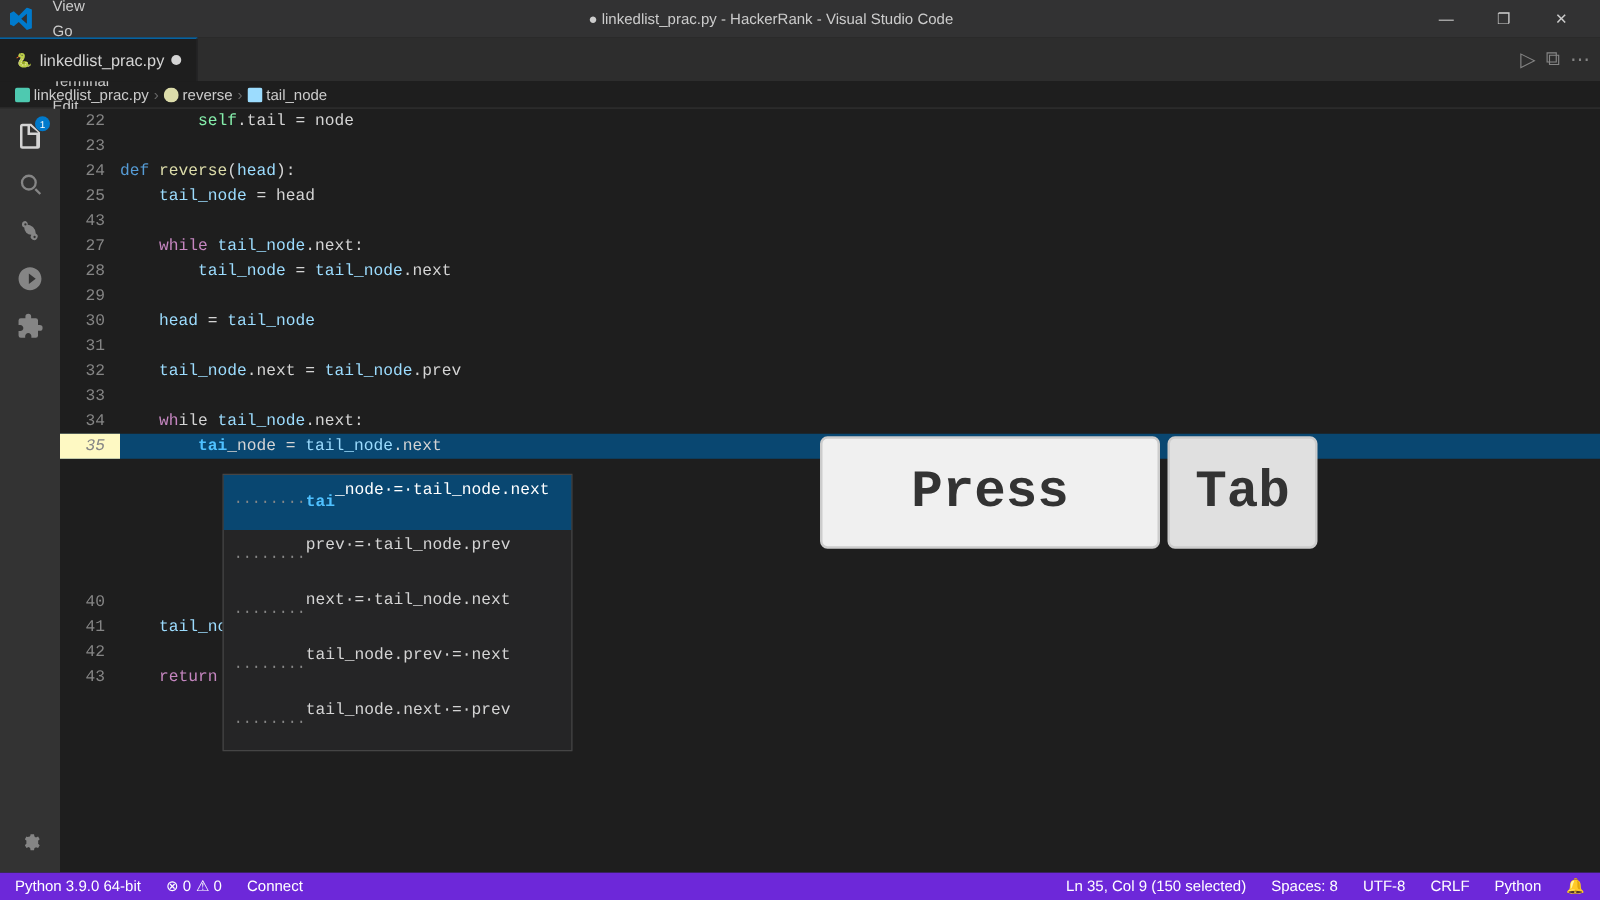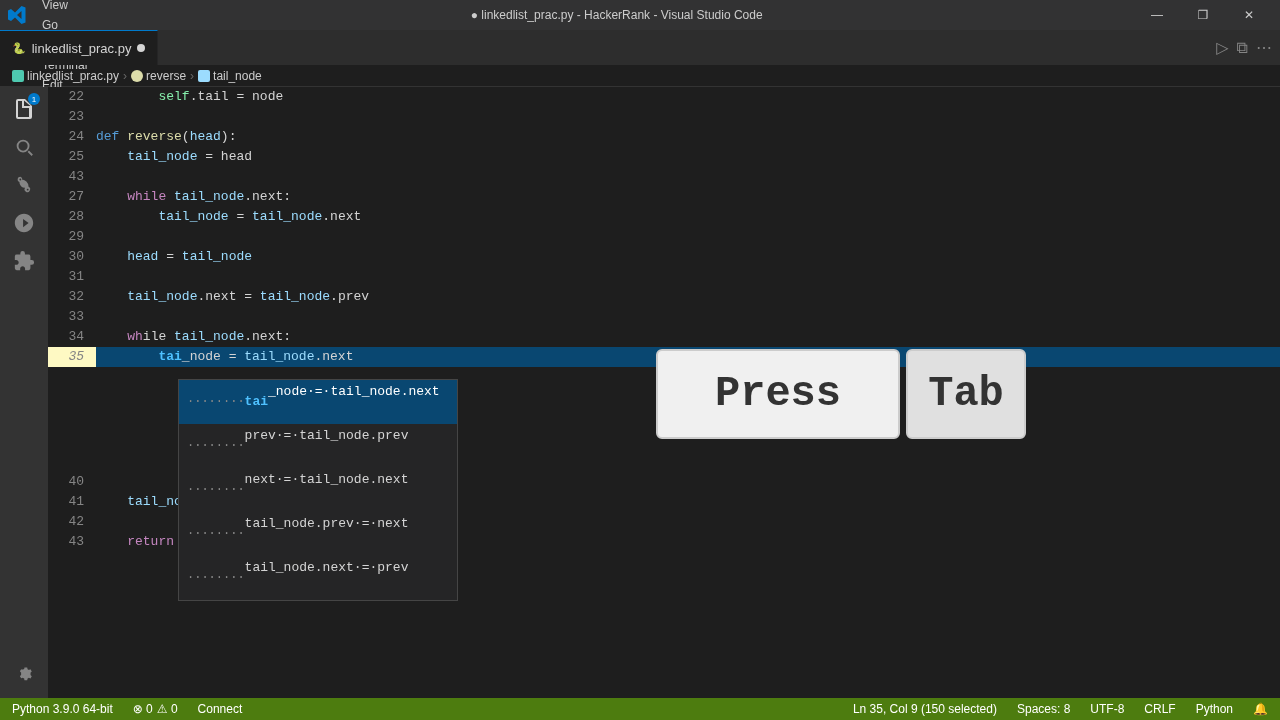--- a/index.html
+++ b/index.html
@@ -232,33 +232,33 @@
       border: 2px solid #ccc;
       border-radius: 6px;
       font-size: 42px;
       font-weight: 600;
       color: #333;
       display: flex;
       align-items: center;
       justify-content: center;
     }
     .overlay-press {
-      width: 244px;
+      width: 272px;
       height: 90px;
     }
     .overlay-tab {
       width: 120px;
       height: 90px;
       background: #e0e0e0;
     }
 
     
     #statusbar {
       height: 22px;
-      background: #4d7c0f;
+      background: #6d28d9;
       display: flex;
       align-items: center;
       padding: 0 8px;
       font-size: 12px;
       color: #fff;
       gap: 16px;
     }
     .status-left { display: flex; align-items: center; gap: 12px; }
     .status-right { margin-left: auto; display: flex; align-items: center; gap: 12px; }
     .status-item {

